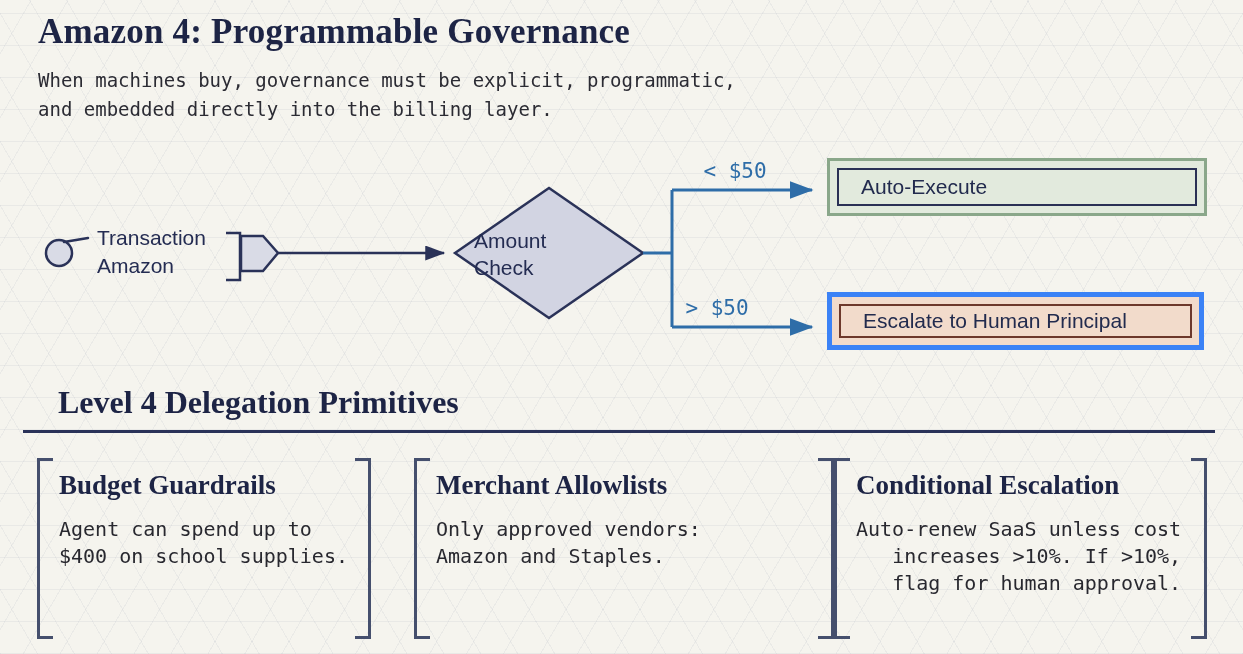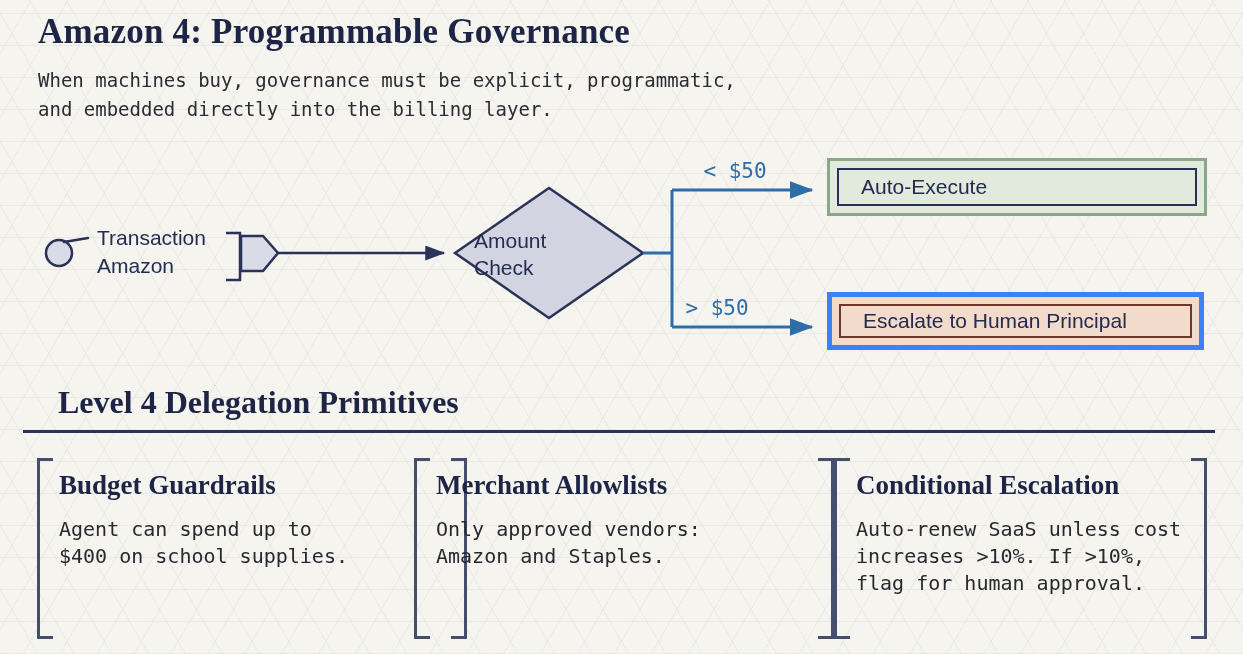--- a/index.html
+++ b/index.html
@@ -72,23 +72,23 @@
     color:#1d2445;
     margin-left:20px;
   }
   .section-rule{
     left:23px; top:430px; width:1192px; height:3px;
     background:#2a3258;
   }
 
   
   .card{ top:458px; height:181px; }
-  .card-1{ left:37px;  width:430px; }
+  .card-1{ left:37px;  width:334px; }
   .card-2{ left:414px; width:420px; }
-  .card-3{ left:834px; width:373px; }
+  .card-3{ left:834px; width:373px;text-align:right; }
   .bracket{
     position:absolute; top:0; bottom:0; width:16px;
     border-top:3px solid #454f6d; border-bottom:3px solid #454f6d;
   }
   .bracket-l{ left:0;  border-left:3px  solid #454f6d; }
   .bracket-r{ right:0; border-right:3px solid #454f6d; }
   .card-title{
     position:absolute; left:22px; top:12px;
     font-family:"Liberation Serif", serif;
     font-weight:700; font-size:27px;

